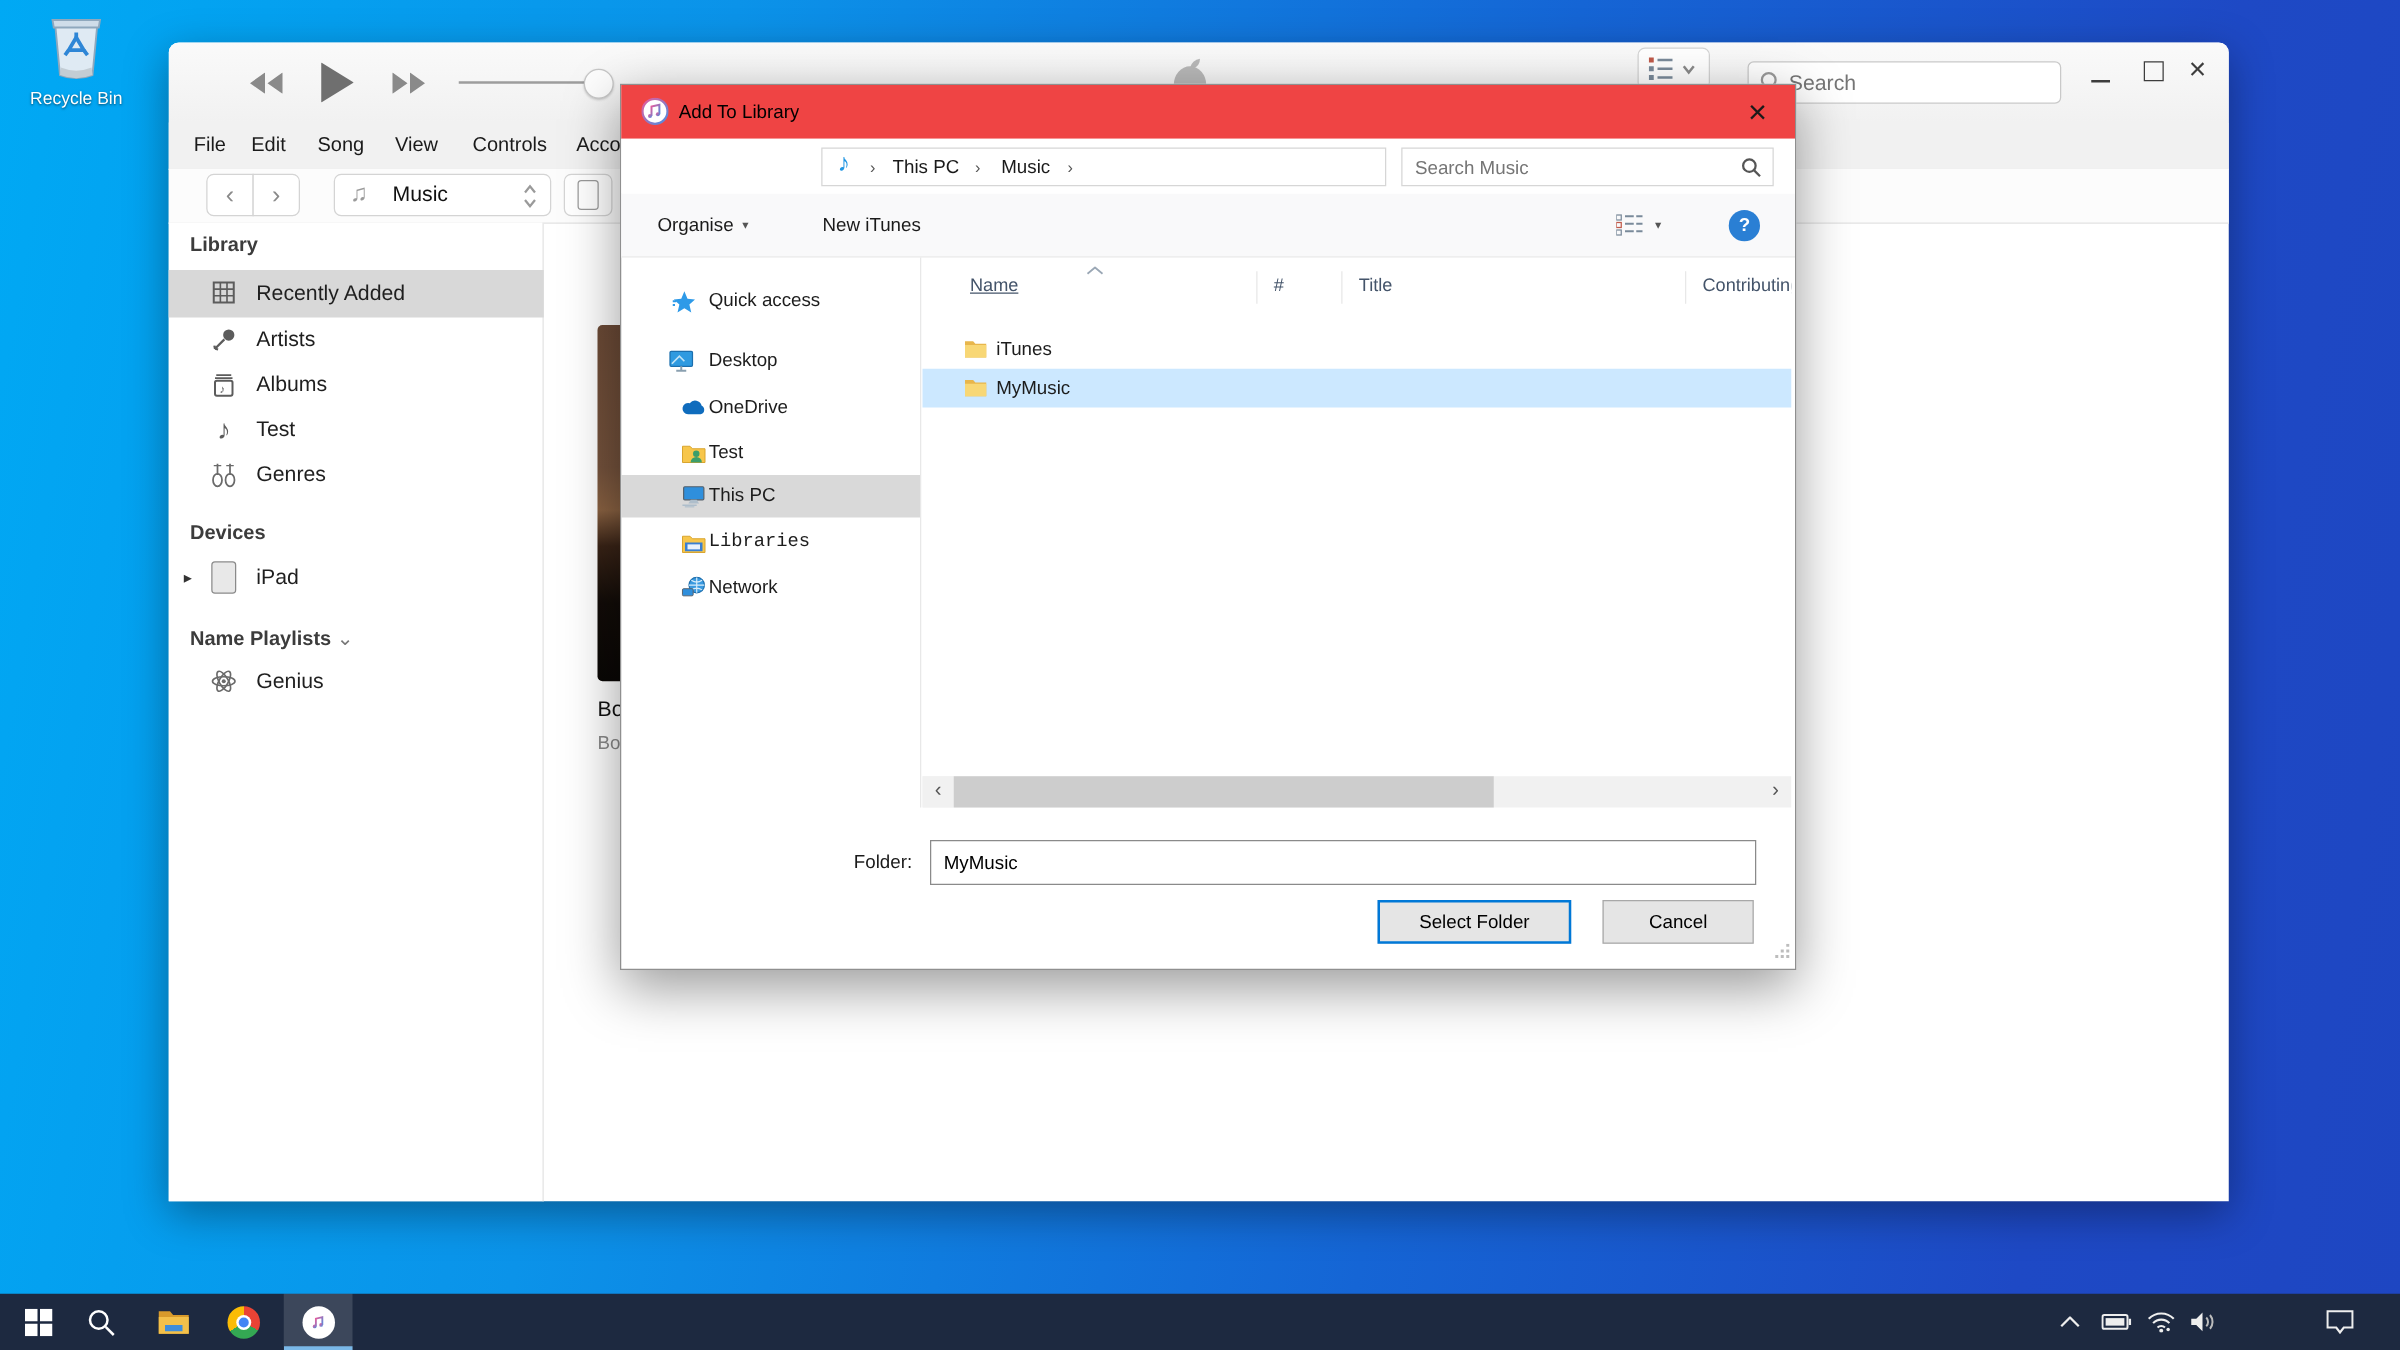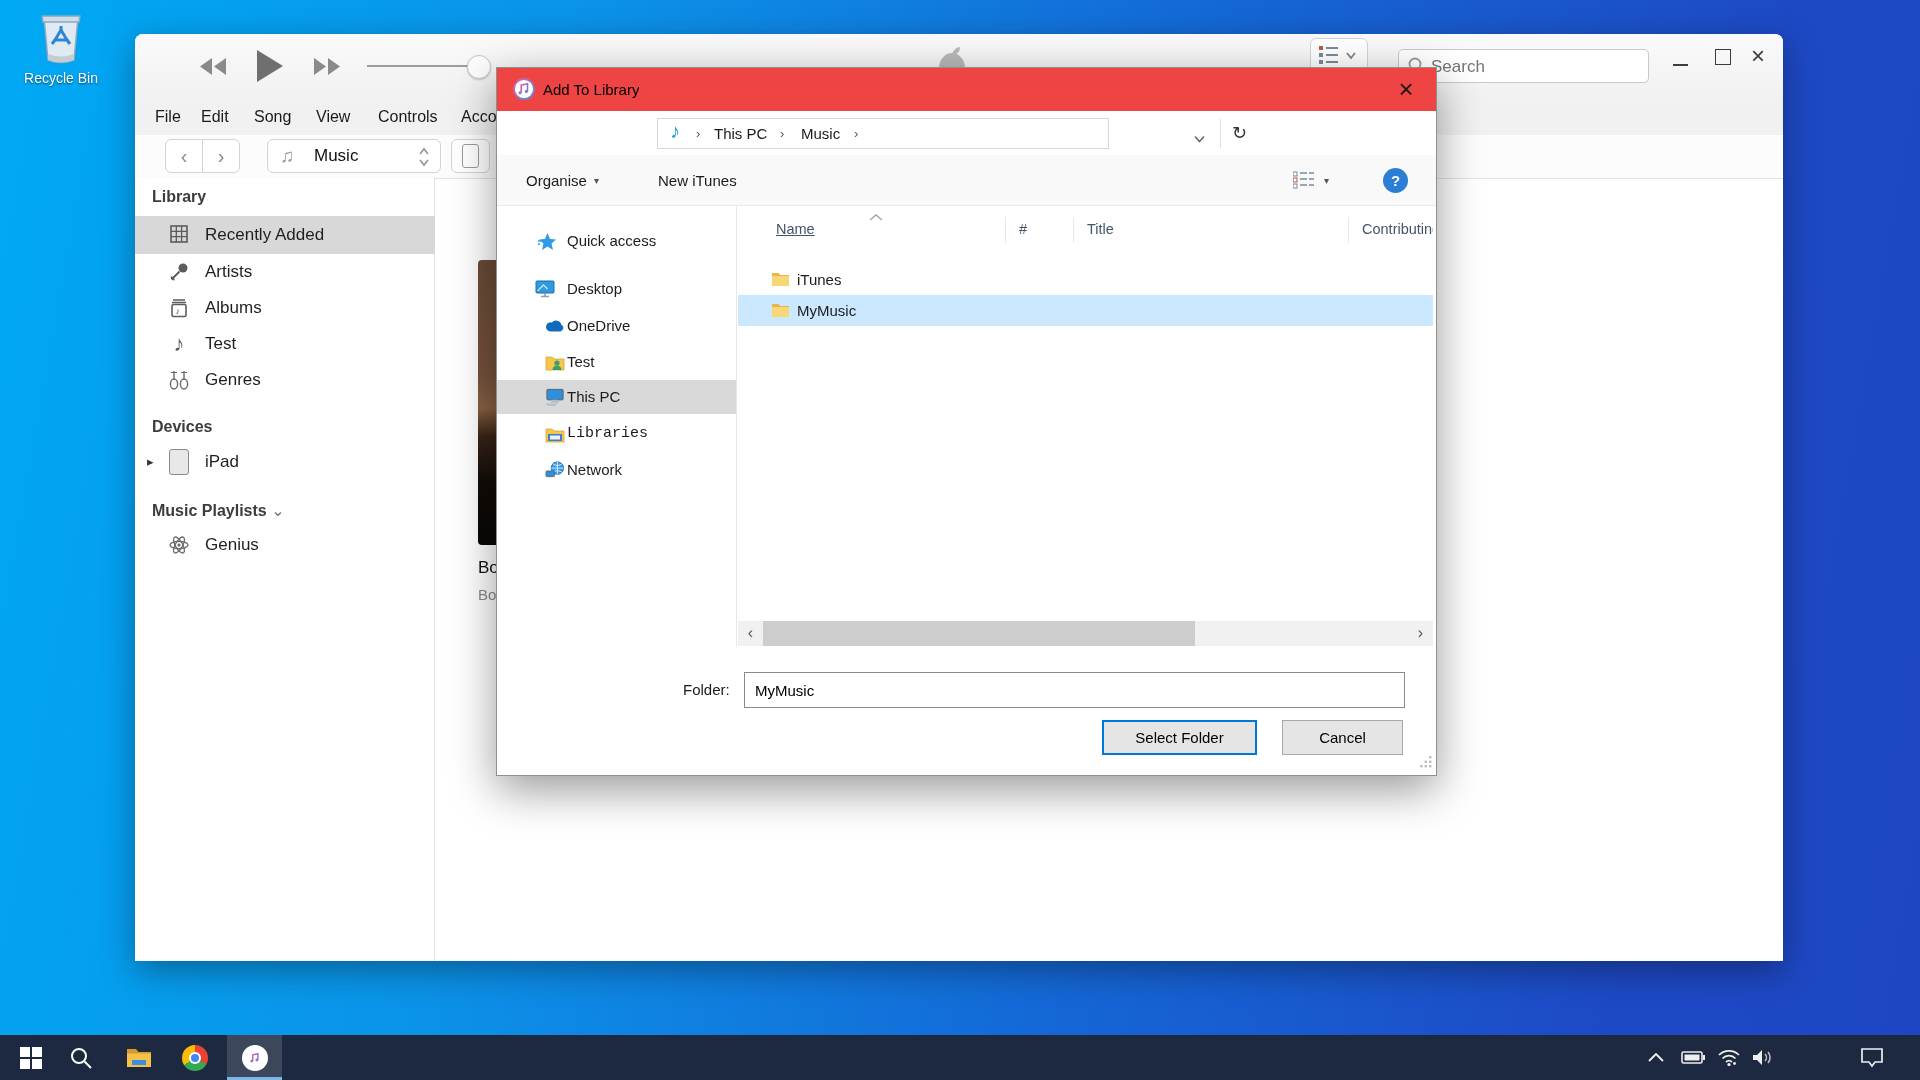--- a/index.html
+++ b/index.html
@@ -200,21 +200,21 @@
 
       <div class="sb-row" style="top:266px;">
         <span class="abs" style="left:12px;top:0;height:36px;line-height:36px;font-size:13px;color:#333;">▸</span>
         <span class="sb-ico">
           <span style="display:block;width:18px;height:24px;border:1.6px solid #8a8a8a;border-radius:3px;background:#e8e8e8;"></span>
         </span>
         <span class="lbl">iPad</span>
       </div>
 
       <div class="sb-header" style="top:323px;">
-        <span>Music Playlists</span>
+        <span>Name Playlists</span>
         <span style="font-weight:normal;color:#777;"> ⌄</span>
       </div>
 
       <div class="sb-row" style="top:349px;">
         <span class="sb-ico">
           <svg width="22" height="22" viewBox="0 0 22 22">
               <g stroke="#6a6a6a" fill="none" stroke-width="1.3">
                 <ellipse cx="11" cy="11" rx="9" ry="3.6"></ellipse>
                 <ellipse cx="11" cy="11" rx="9" ry="3.6" transform="rotate(60 11 11)"></ellipse>
                 <ellipse cx="11" cy="11" rx="9" ry="3.6" transform="rotate(120 11 11)"></ellipse>
@@ -272,20 +272,29 @@
         <span class="abs" style="left:196px;top:0;height:29px;line-height:29px;font-size:13px;color:#555;">›</span>
         <span class="abs" style="left:536px;top:10px;">
           <svg width="11" height="8" viewBox="0 0 11 8">
               <path d="M1 1.5 L5.5 6.5 L10 1.5" fill="none" stroke="#6a6a6a" stroke-width="1.6"></path>
             </svg>
         </span>
         <span class="abs" style="left:562px;top:0;width:1px;height:29px;background:#e0e0e0;"></span>
         <span class="abs" style="left:574px;top:0;height:29px;line-height:29px;font-size:18px;color:#333;">↻</span>
       </div>
 
+      <div class="box abs" style="left:624px;top:7px;width:298px;height:31px;">
+        <input style="position: absolute; left: 8px; top: 1px; width: 250px; height: 27px; border: 0px; outline: 0px; font-size: 15px; color: rgb(51, 51, 51); background: transparent;" placeholder="Search Music">
+        <span class="abs" style="right:9px;top:7px;">
+          <svg width="16" height="16" viewBox="0 0 16 16">
+              <circle cx="6.5" cy="6.5" r="5" fill="none" stroke="#555" stroke-width="1.8"></circle>
+              <path d="M10.3 10.3 L15 15" stroke="#555" stroke-width="1.8"></path>
+            </svg>
+        </span>
+      </div>
     </div>
 
     <div class="dlg-toolbar">
       <div class="abs flex" style="left:29px;top:0;height:50px;">
         <span>Organise</span>
         <span style="font-size:10px;color:#555;margin-left:7px;">▾</span>
       </div>
       <div class="abs flex" style="left:161px;top:0;height:50px;">
         <span>New iTunes</span>
       </div>

